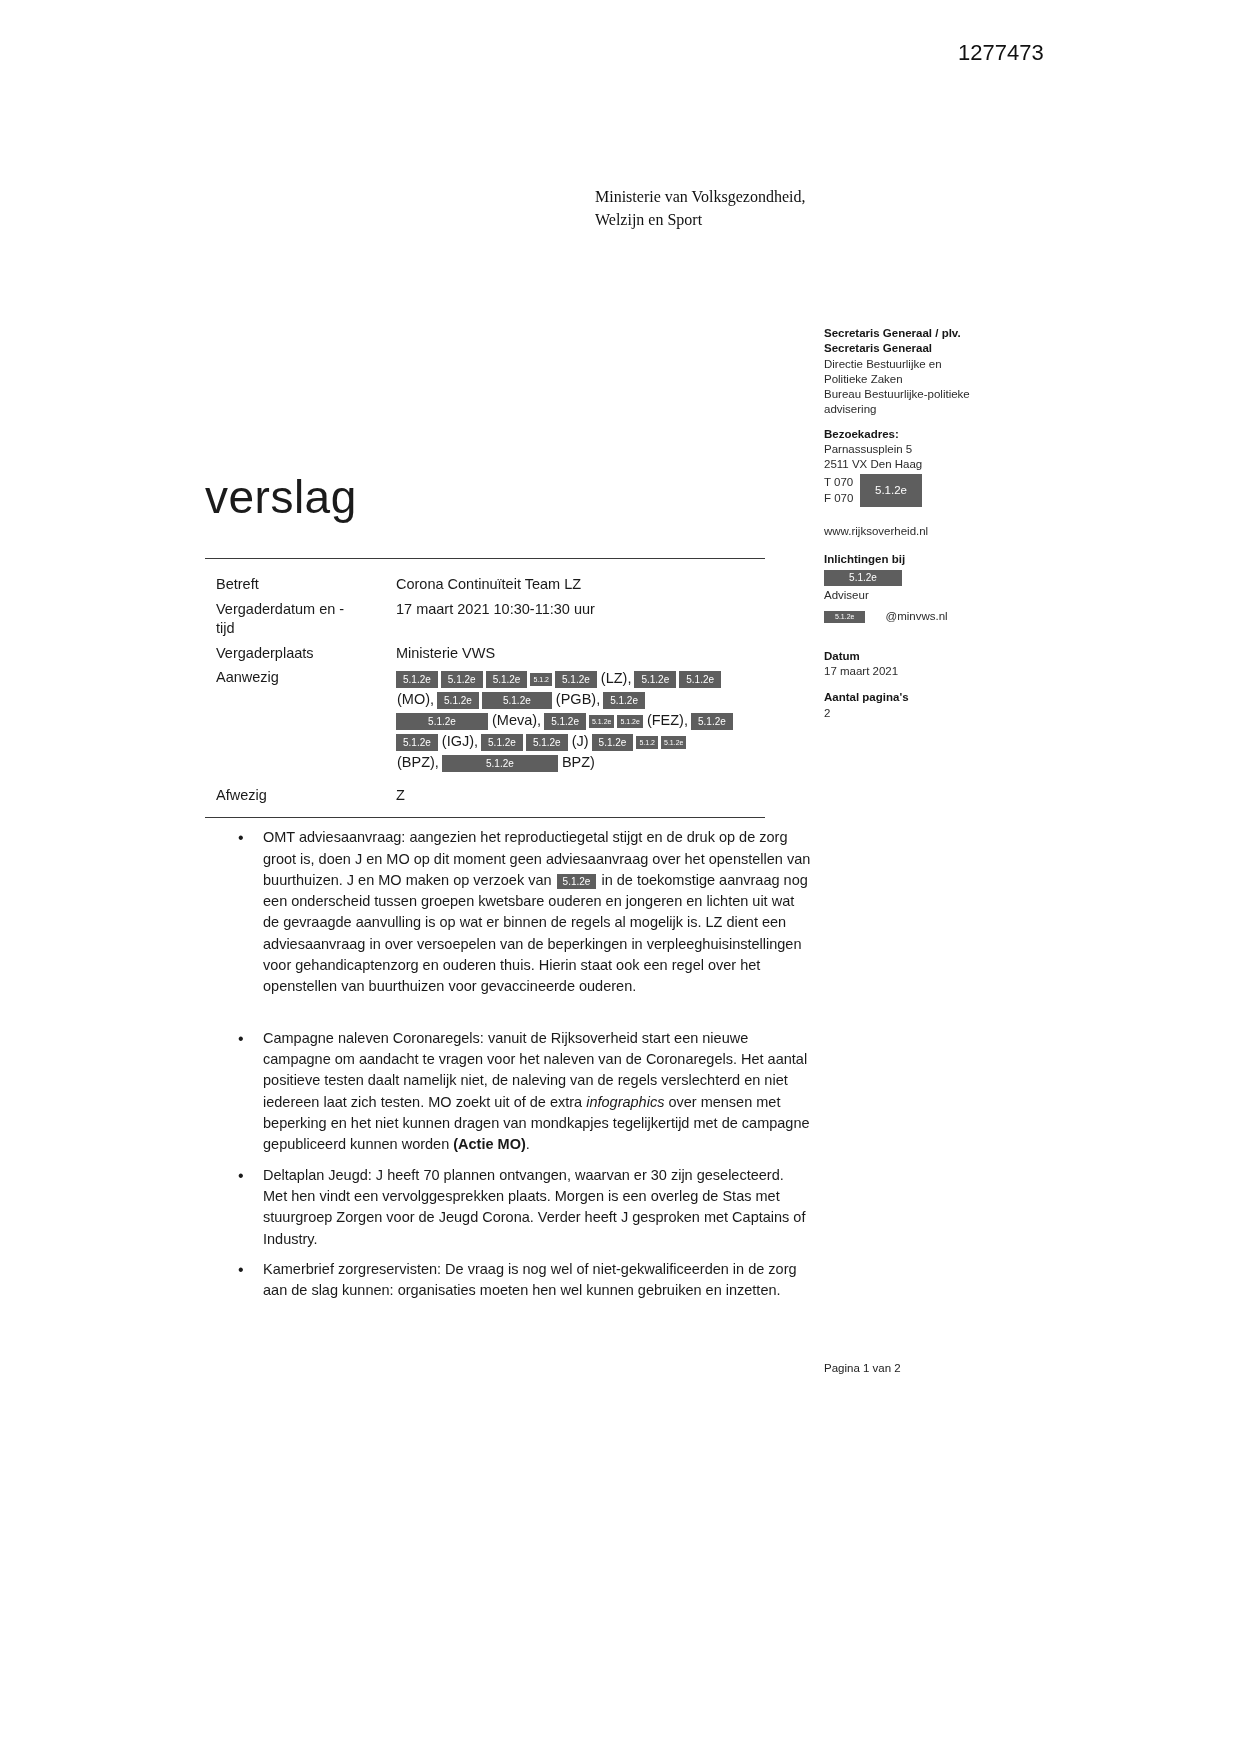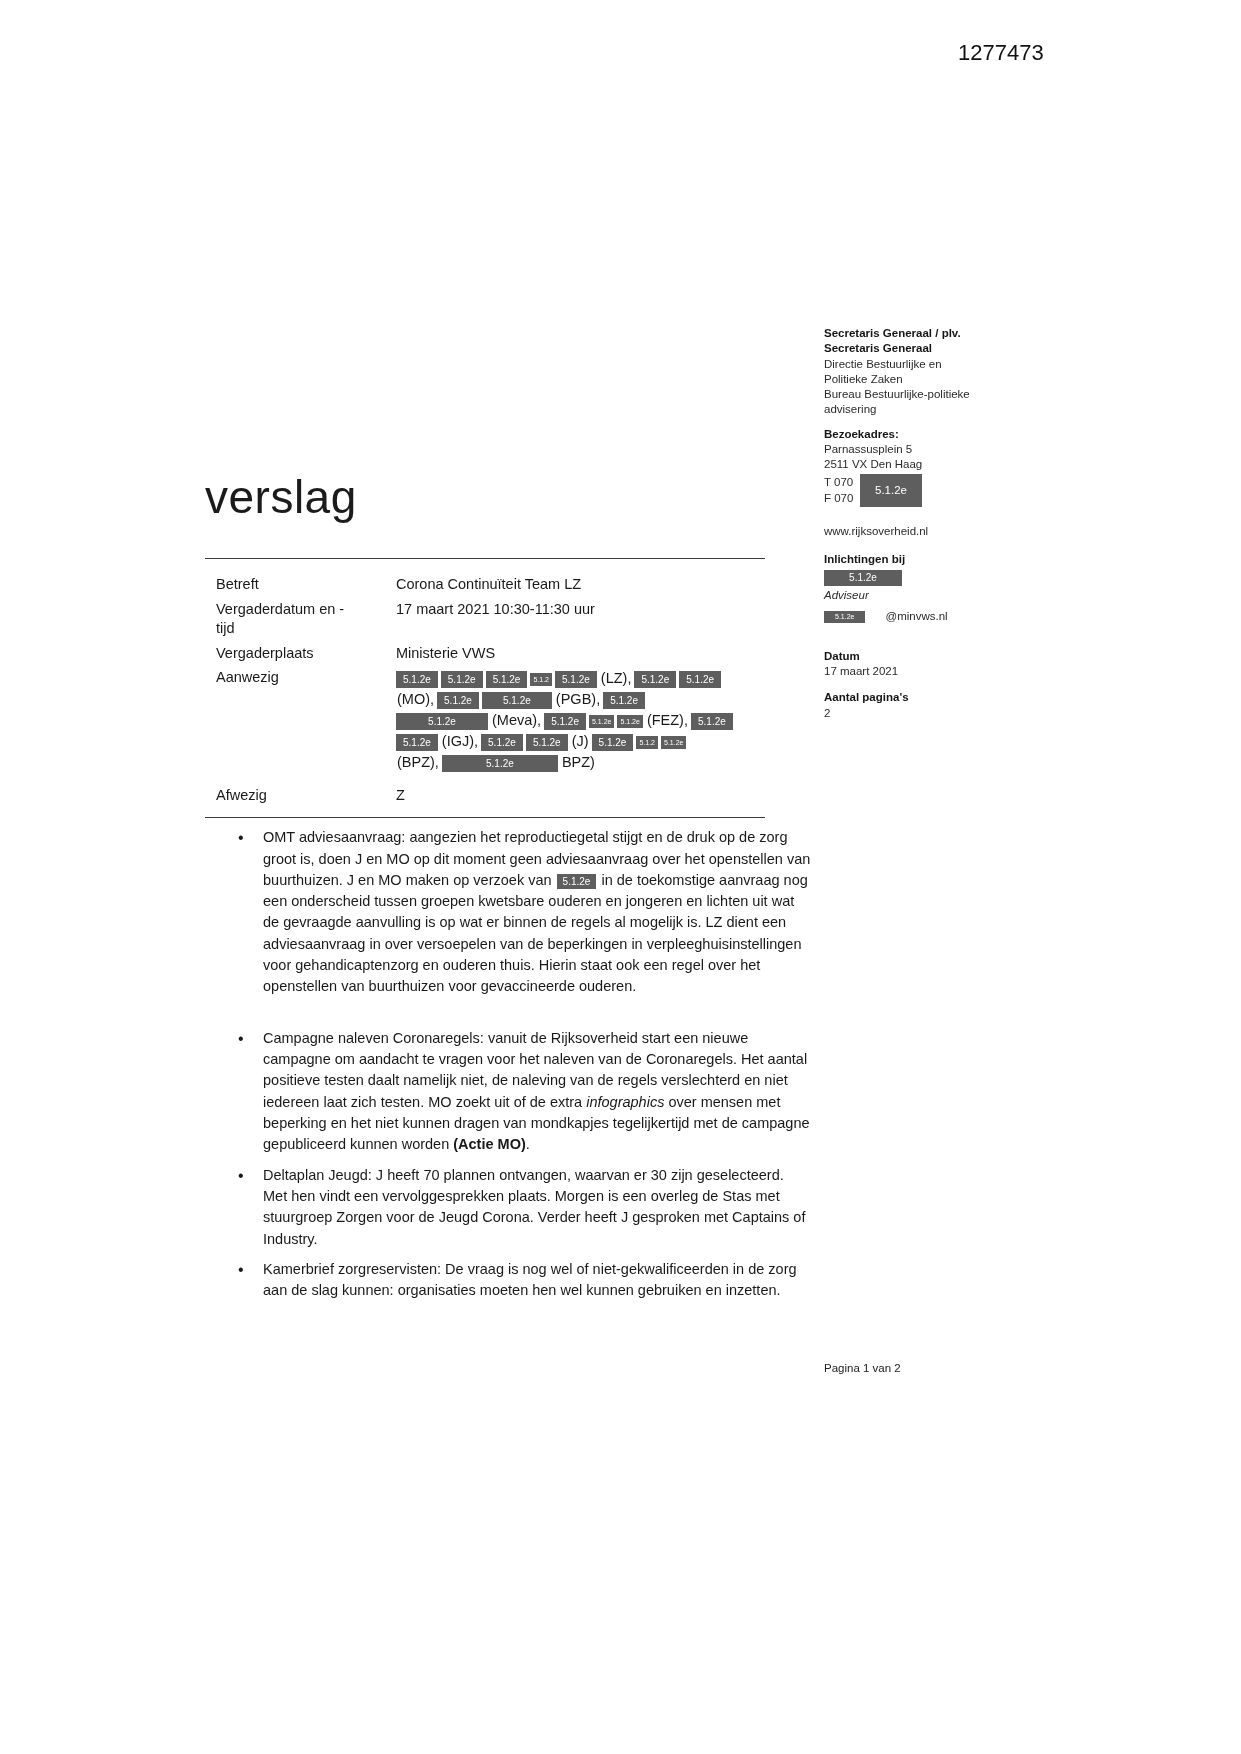--- a/index.html
+++ b/index.html
@@ -37,21 +37,21 @@
     width: 178px;
     font-size: 11.5px;
     line-height: 1.33;
     color: #2b2b2b;
   }
   .sb-bold { font-weight: bold; color:#161616; }
   .sb-block { margin-bottom: 9px; }
   .phones { position: relative; height: 38px; margin-top: 1px; }
   .phones div { line-height: 16px; }
   .website { margin: 12px 0 13px; }
-  .italic { font-style: italic; }
+  .italic { }
   .email-line { margin-top: 6px; display: flex; align-items: center; gap: 20px; }
   .mt { margin-top: 24px; }
   .mt2 { margin-top: 11px; }
   .note { margin-top: 13px; line-height: 1.45; color:#333; }
 
   
   .rd {
     background: var(--redact-bg, #5e5e5e);
     color: var(--redact-fg, #ffffff);
     display: inline-block;
@@ -113,20 +113,22 @@
     color: #222;
   }
 </style>
 </head>
 <body>
 
 <div class="page">
 
   <div class="doc-number">1277473</div>
 
+  <div class="ministry pre">Ministerie van Volksgezondheid,
+Welzijn en Sport</div>
 
   <div class="sidebar">
     <div class="sb-bold pre">Secretaris Generaal / plv.
 Secretaris Generaal</div>
     <div class="pre sb-block">Directie Bestuurlijke en
 Politieke Zaken
 Bureau Bestuurlijke-politieke
 advisering</div>
 
     <div class="sb-bold">Bezoekadres:</div>

